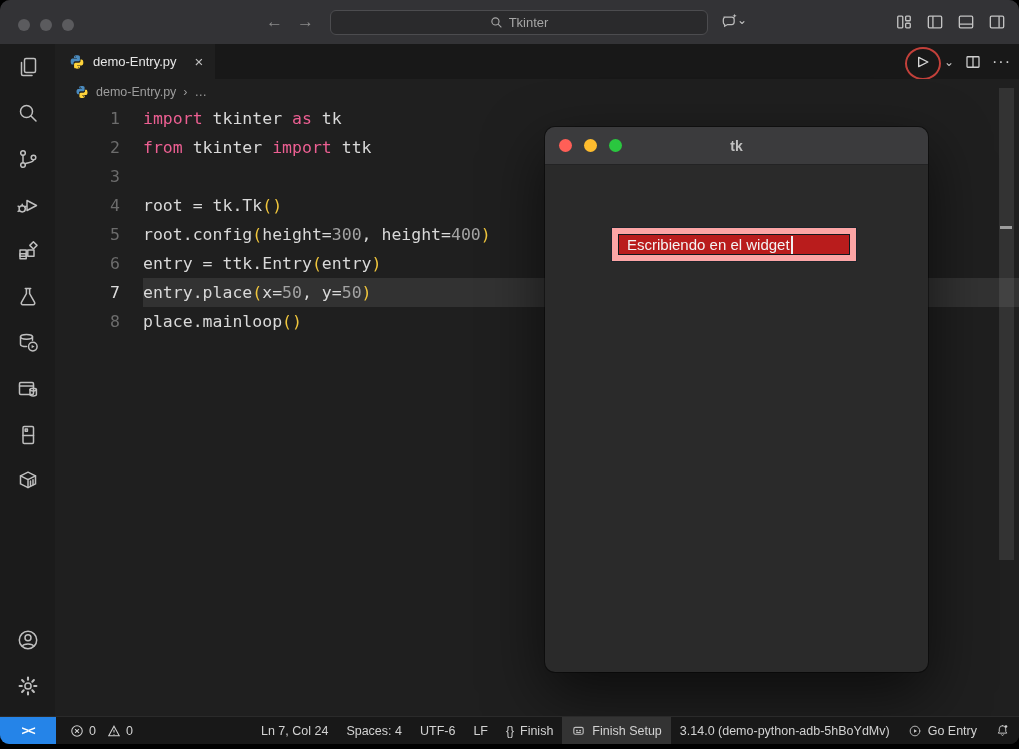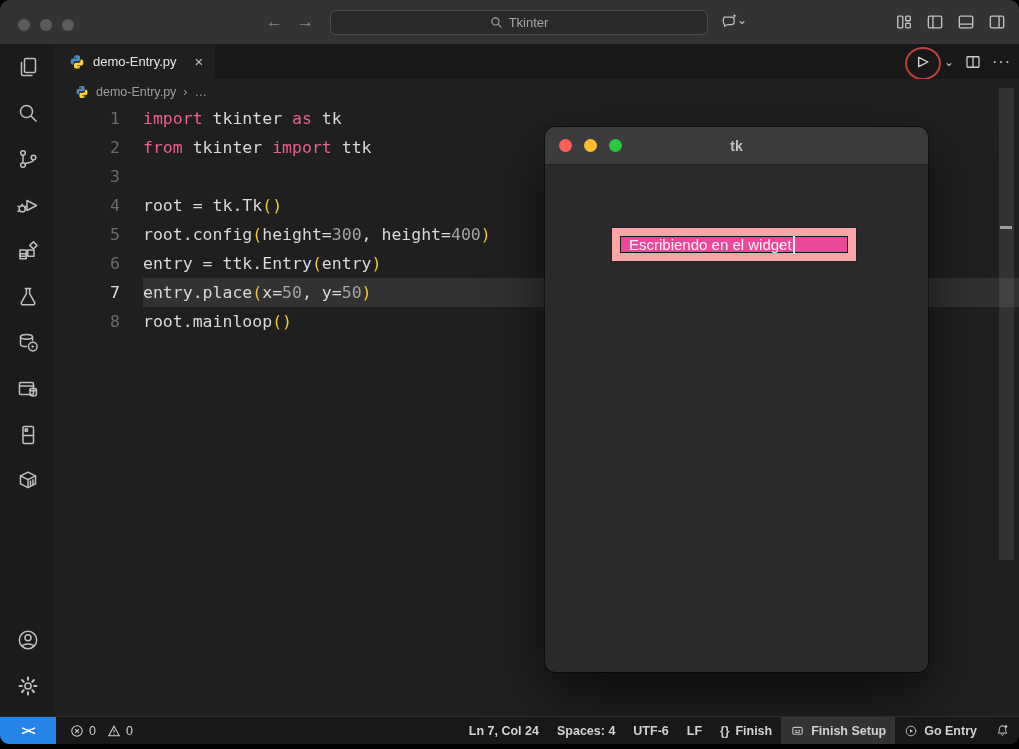--- a/index.html
+++ b/index.html
@@ -48,29 +48,29 @@
 
   .scrollstrip{position:absolute;right:5px;top:44px;width:15px;height:472px;background:rgba(125,125,125,0.22);}
   .scrollmark{position:absolute;left:1px;top:138px;width:12px;height:3px;background:#9d9d9d;}
 
   
   .tkwin{position:absolute;left:545px;top:127px;width:383px;height:545px;background:#2a2a2a;border-radius:10px;box-shadow:0 22px 60px rgba(0,0,0,.6),0 0 0 1px rgba(0,0,0,.4);z-index:20;overflow:hidden;}
   .tk-titlebar{position:relative;height:37px;background:#3b3b3d;border-bottom:1px solid #232324;display:flex;align-items:center;justify-content:center;}
   .tk-lights{position:absolute;left:14px;top:12px;display:flex;gap:12px;}
   .tk-lights i{width:13px;height:13px;border-radius:50%;display:block;}
   .tk-title{font-size:14px;font-weight:bold;color:#c0c0c0;}
-  .tk-entry{position:absolute;left:67px;top:101px;width:244px;height:33px;box-sizing:border-box;background:#ec4899;border:8px solid #fca5a5;box-shadow:inset 0 0 0 1px #11181d, 0 0 0 1px #1c242b;display:flex;align-items:center;padding-left:9px;color:#f4f4f4;font-size:15px;}
+  .tk-entry{position:absolute;left:67px;top:101px;width:244px;height:33px;box-sizing:border-box;background:#b91c1c;border:6px solid #fca5a5;box-shadow:inset 0 0 0 1px #11181d, 0 0 0 1px #1c242b;display:flex;align-items:center;padding-left:9px;color:#f4f4f4;font-size:15px;}
   .caret{display:inline-block;width:2px;height:18px;background:#f0f0f0;margin-left:1px;}
 
   
   .statusbar{position:absolute;left:0;right:0;bottom:0;height:27px;background:#181818;border-top:1px solid #2a2a2a;display:flex;align-items:center;color:#d2d2d2;font-size:12.5px;z-index:30;}
   .sb-remote{width:56px;height:27px;background:#2584e8;color:#fff;display:flex;align-items:center;justify-content:center;font-weight:bold;font-size:13px;letter-spacing:-1px;flex:none;}
   .sb-problems{display:flex;align-items:center;gap:5px;margin-left:14px;}
   .sb-problems .num{margin-right:6px;}
-  .sb-right{margin-left:auto;display:flex;align-items:flex-start;gap:0;height:27px;font-weight:bold;}
+  .sb-right{margin-left:auto;display:flex;align-items:flex-start;gap:0;height:27px;}
   .sb-cell{display:flex;align-items:center;gap:6px;padding:0 9px;height:27px;cursor:pointer;white-space:nowrap;}
   .sb-cell.hl{background:#333333;}
   .sb-cell .braces{font-size:12px;color:#cfcfcf;}
   svg.ic{display:block;}
 </style>
 </head>
 <body>
 
 <div class="window">
 
@@ -299,21 +299,21 @@
         <div class="code-row">
           <span class="gutter">6</span>
           <span class="codetext"><span class="tok-pl">entry = ttk.Entry</span><span class="tok-br">(</span><span class="tok-pl">entry</span><span class="tok-br">)</span></span>
         </div>
         <div class="code-row active">
           <span class="gutter">7</span>
           <span class="codetext"><span class="tok-pl">entry.place</span><span class="tok-br">(</span><span class="tok-pl">x=</span><span class="tok-num">50</span><span class="tok-pl">, y=</span><span class="tok-num">50</span><span class="tok-br">)</span></span>
         </div>
         <div class="code-row">
           <span class="gutter">8</span>
-          <span class="codetext"><span class="tok-pl">root.mainloop</span><span class="tok-br">()</span></span>
+          <span class="codetext"><span class="tok-pl">place.mainloop</span><span class="tok-br">()</span></span>
         </div>
       </div>
 
     <div class="scrollstrip">
       <span class="scrollmark"></span>
     </div>
   </div>
 
   <div class="tkwin">
     <div class="tk-titlebar">
@@ -368,20 +368,23 @@
             <svg class="ic" width="15" height="15" viewBox="0 0 24 24" fill="none" stroke="#bfbfbf" stroke-width="1.8" stroke-linecap="round" stroke-linejoin="round">
               <rect x="4.5" y="7" width="15" height="11" rx="2.5"></rect>
               <circle cx="9.5" cy="12" r="1.4" fill="#cfcfcf" stroke="none"></circle>
               <circle cx="14.5" cy="12" r="1.4" fill="#cfcfcf" stroke="none"></circle>
               <path d="M9 15.2h6"></path>
             </svg>
           </span>
           <span>Finish Setup</span>
         </span>
         <span class="sb-cell">
+          <span>3.14.0 (demo-python-adb-5hBoYdMv)</span>
+        </span>
+        <span class="sb-cell">
           <span>
             <svg class="ic" width="14" height="14" viewBox="0 0 24 24" fill="none" stroke="#bfbfbf" stroke-width="1.6" stroke-linecap="round" stroke-linejoin="round">
               <circle cx="12" cy="12" r="8.3"></circle>
               <path d="M10.4 9l5 3-5 3z" fill="#cfcfcf" stroke="none"></path>
             </svg>
           </span>
           <span>Go Entry</span>
         </span>
         <span class="sb-cell">
           <span>

